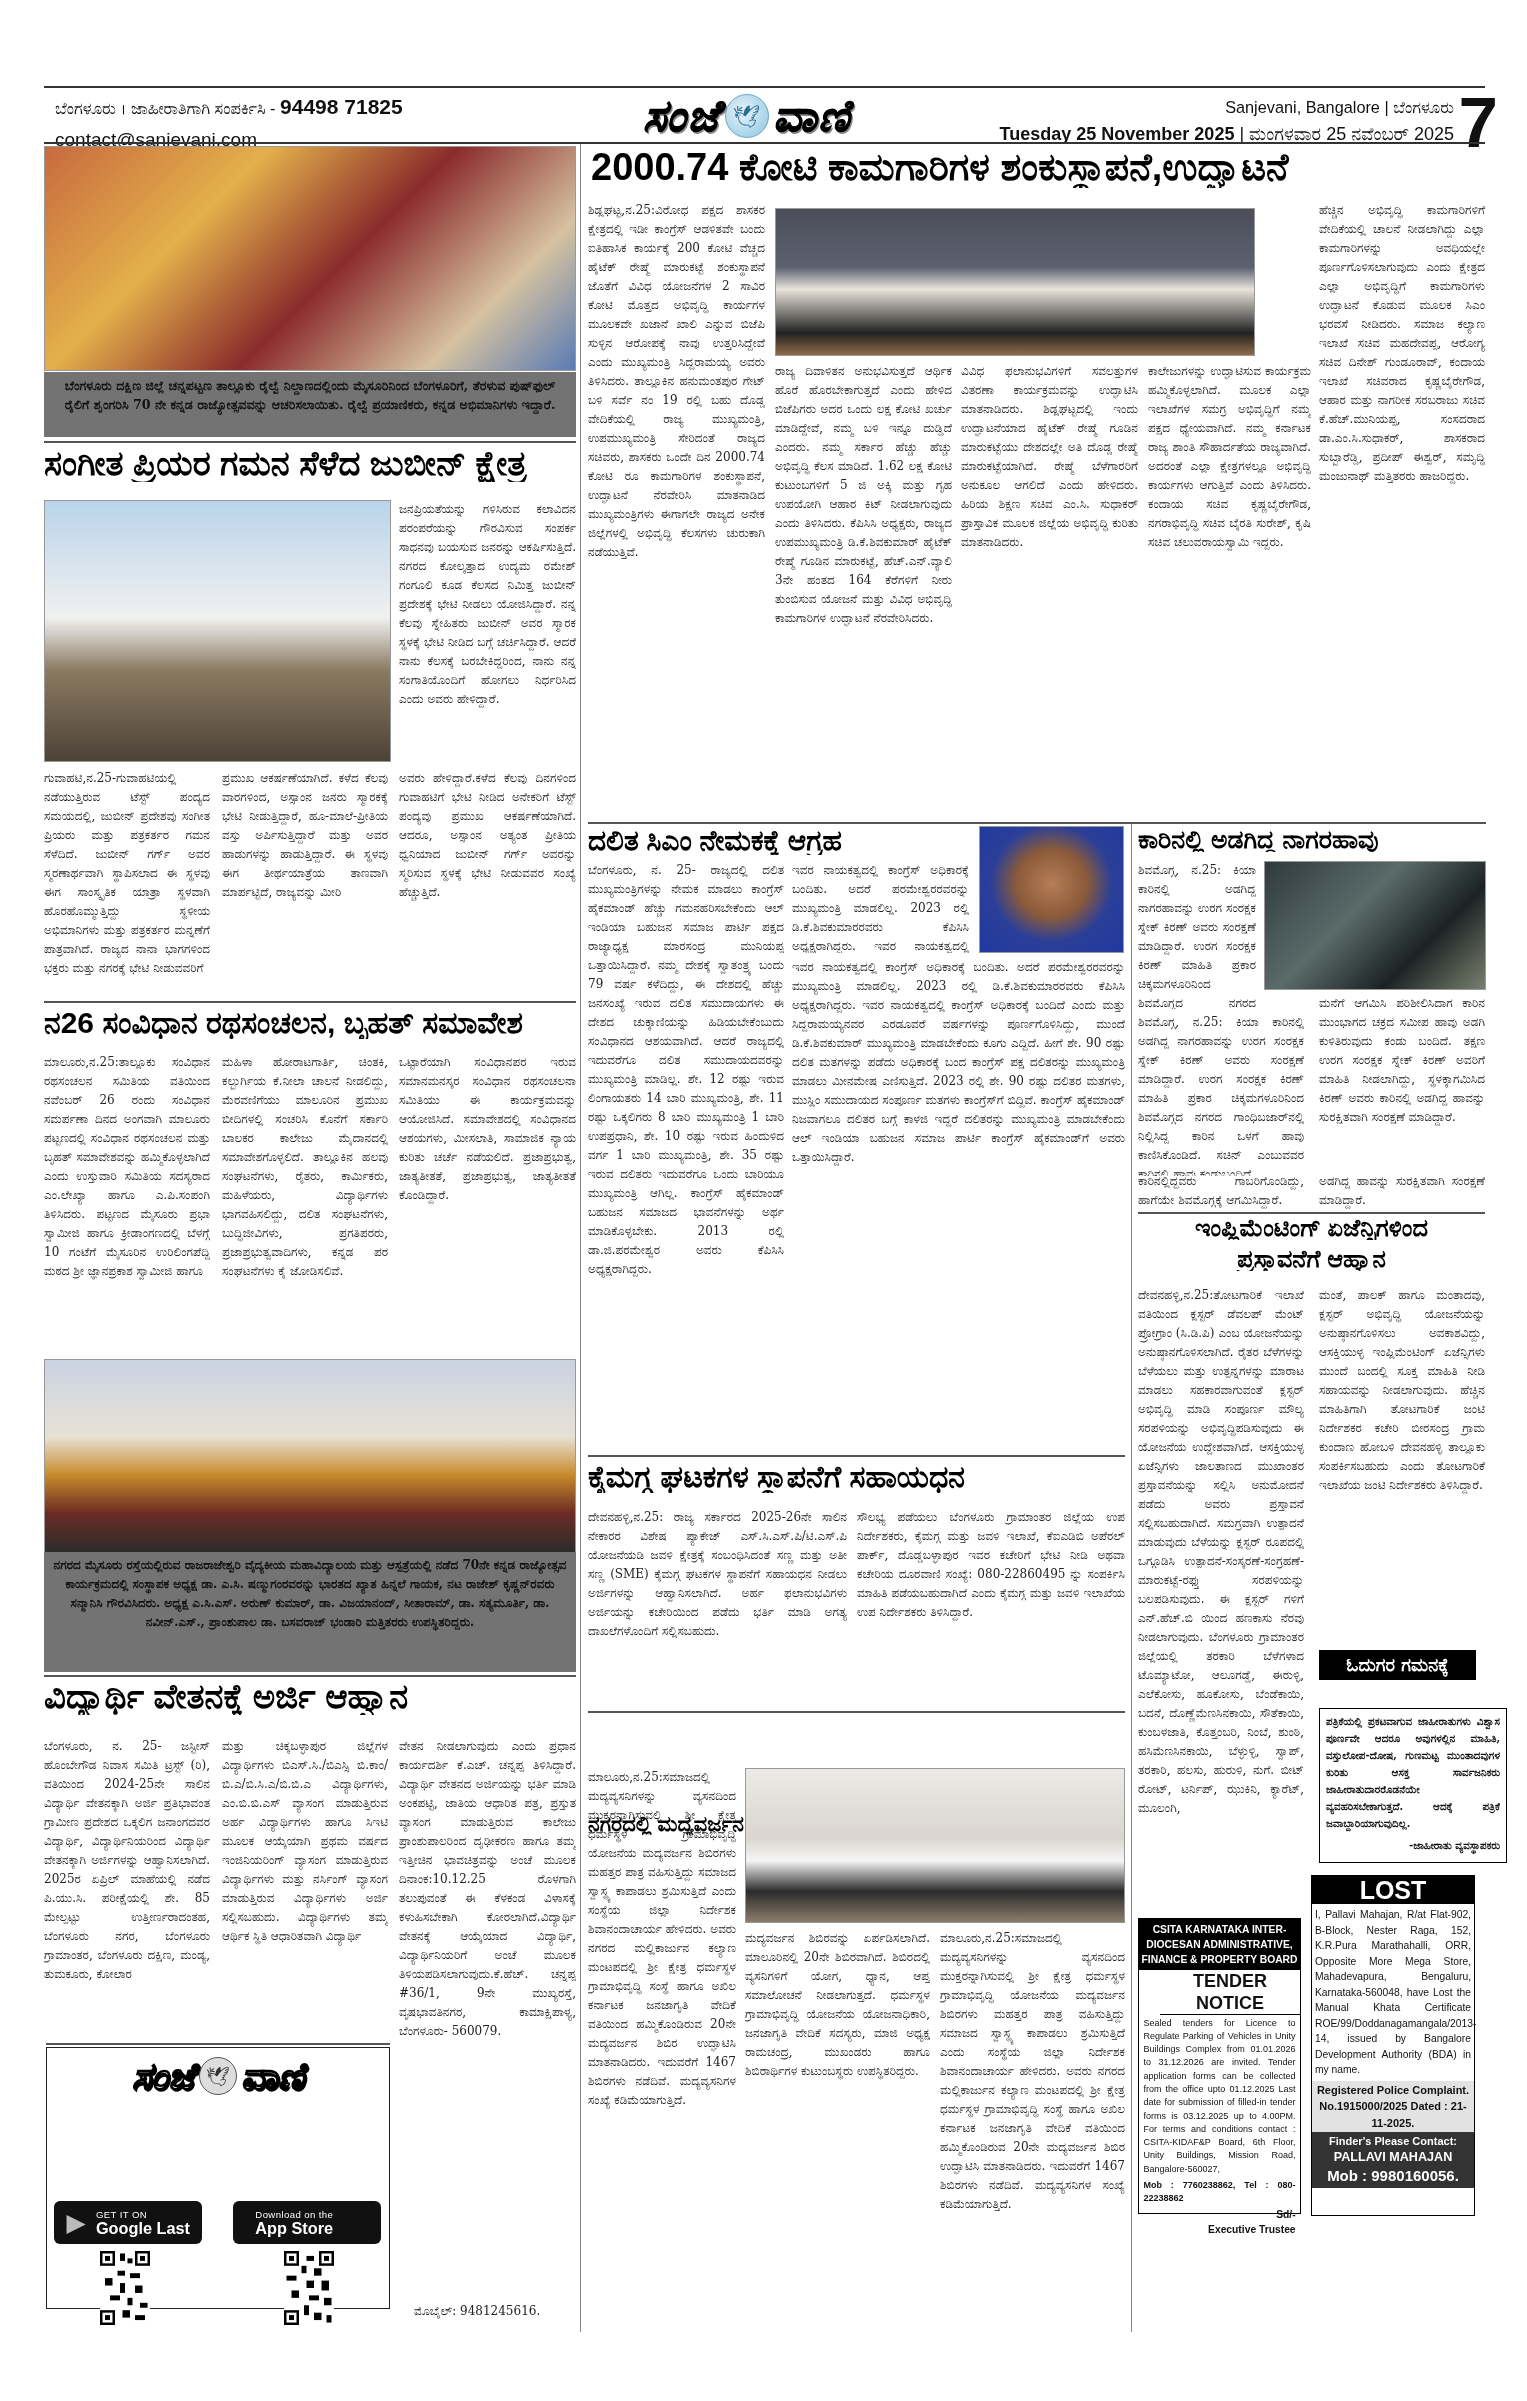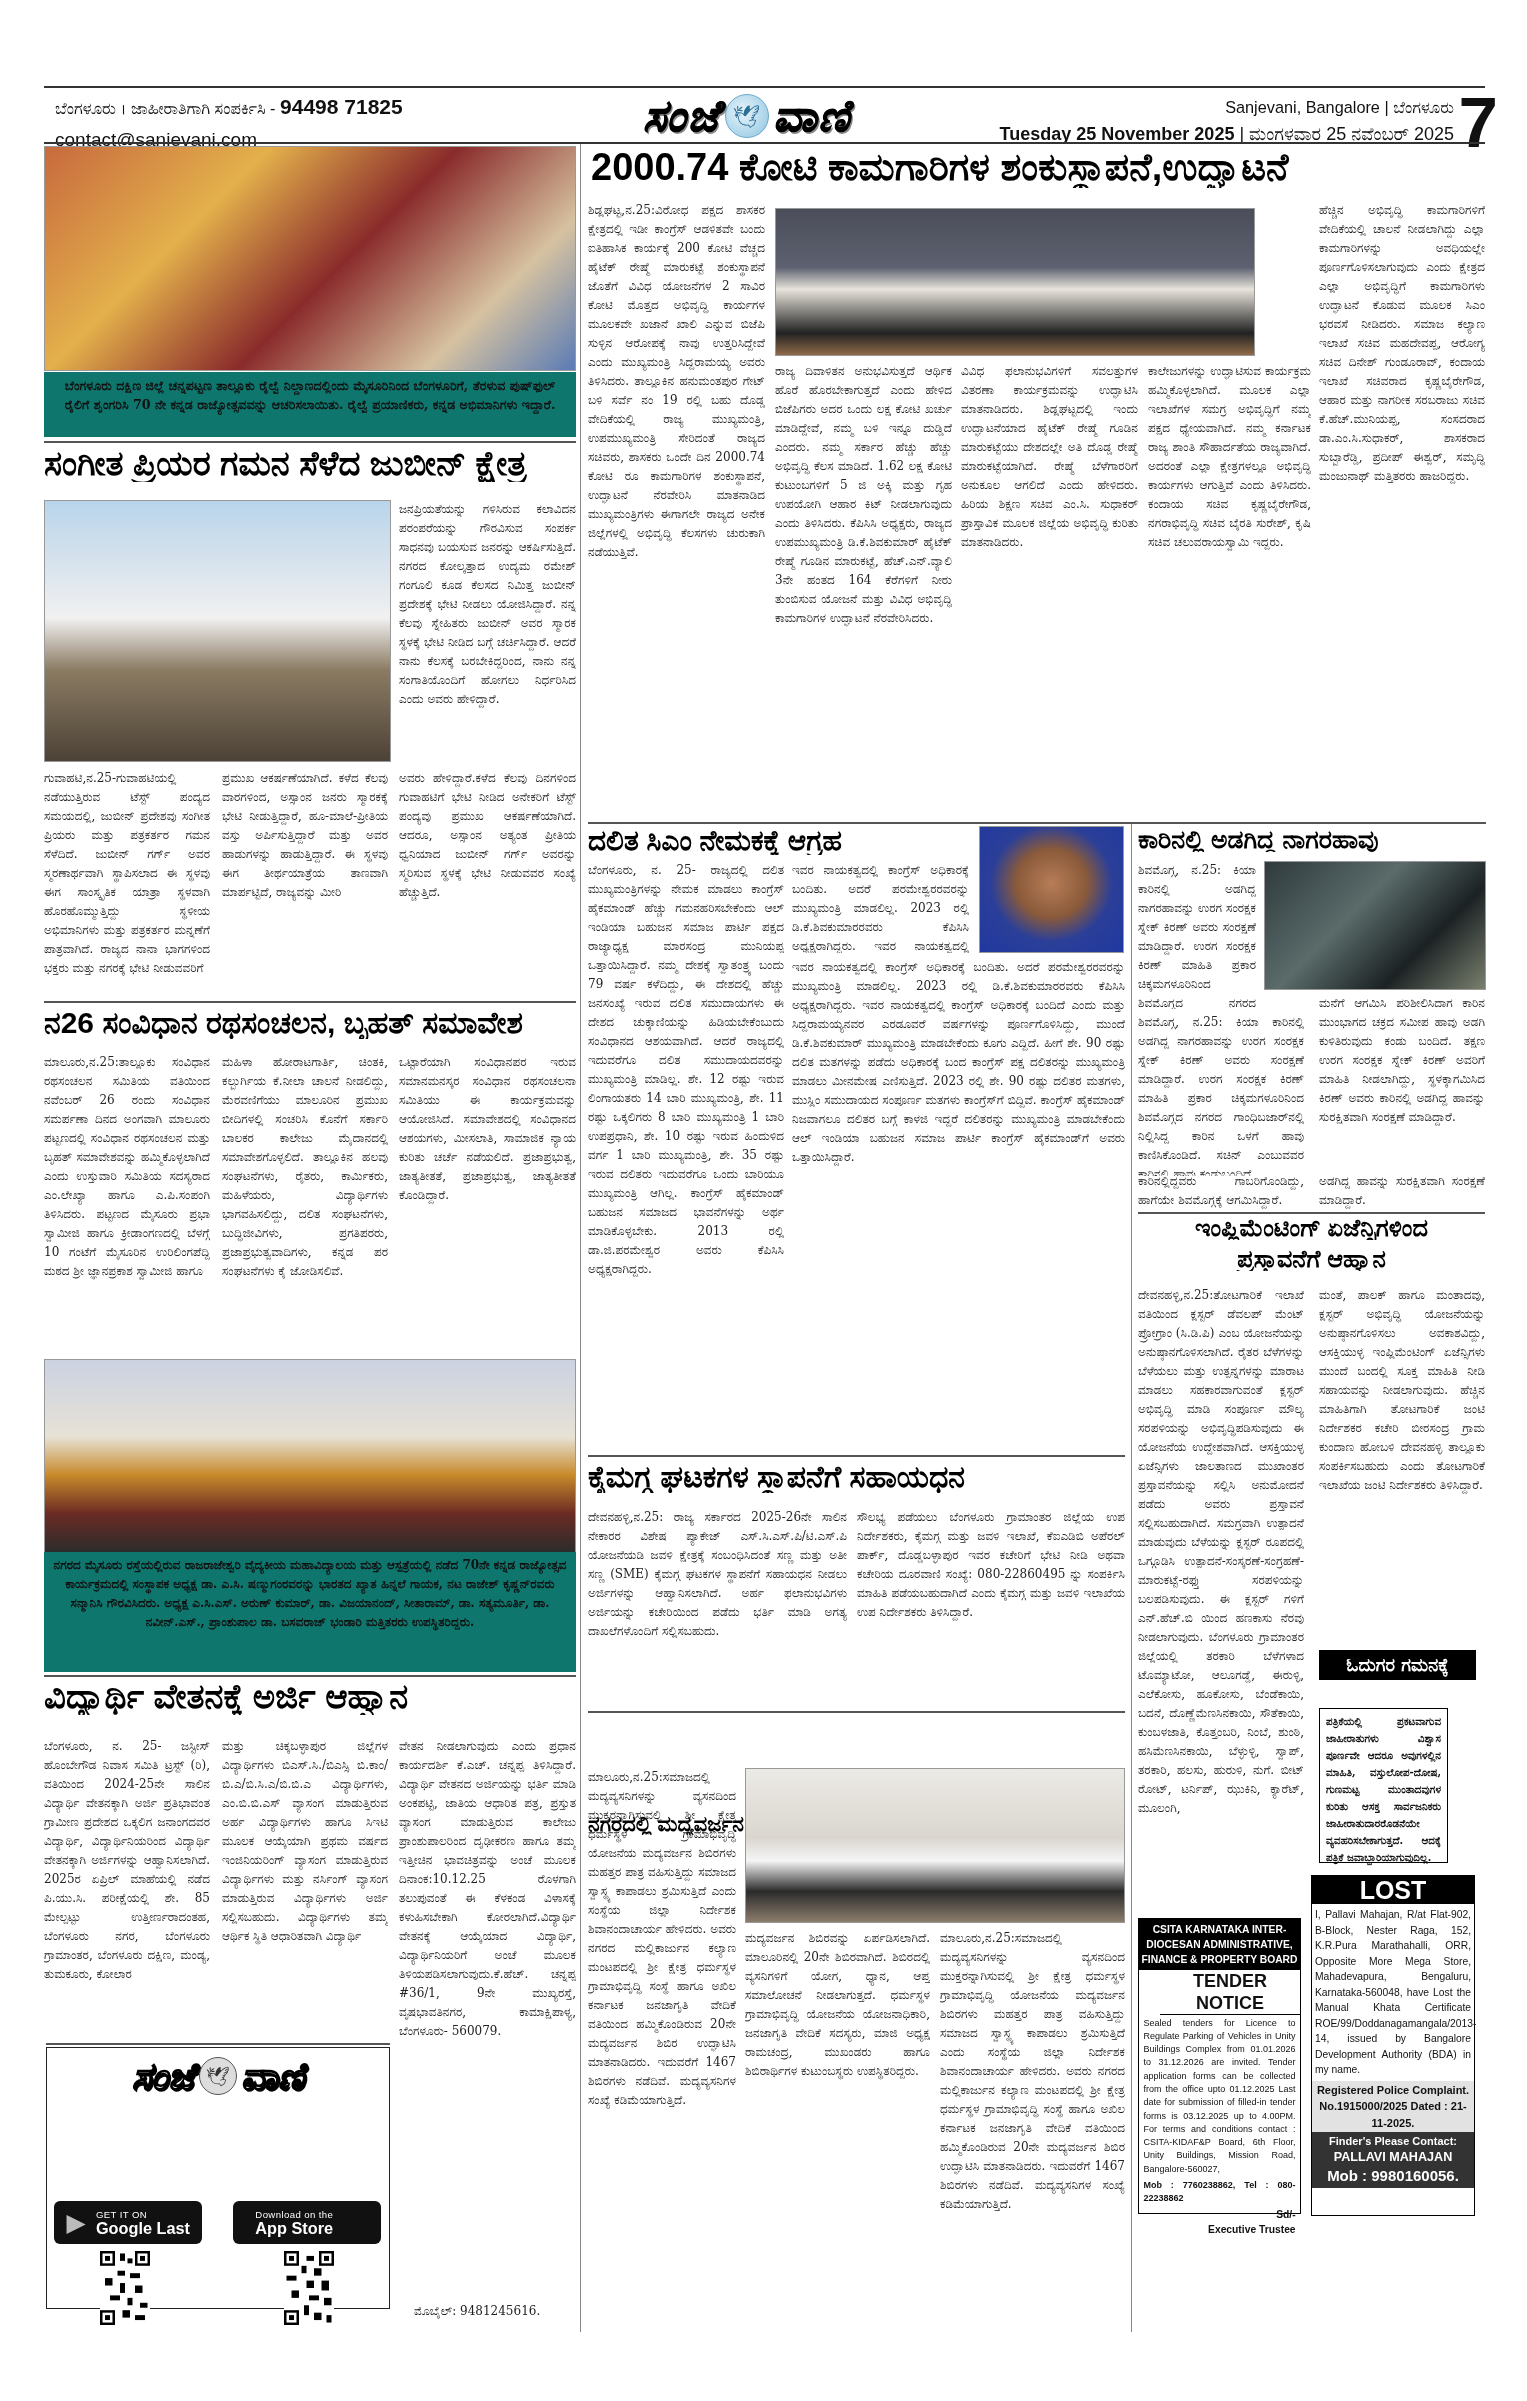--- a/index.html
+++ b/index.html
@@ -16,21 +16,21 @@
   .logo .dove { width: 44px; height: 44px; border-radius: 50%; background: radial-gradient(circle at 40% 40%, #e8f4fb, #8cc4e0); border: 1.5px solid #6aa9c8; display: flex; align-items: center; justify-content: center; font-size: 22px; color: #2a6f96; }
   .mast-right { position: absolute; right: 74px; top: 98px; text-align: right; font-family: "Liberation Sans", sans-serif; }
   .mast-right .l1 { font-size: 16.3px; }
   .mast-right .l2 { font-size: 18px; font-weight: bold; margin-top: 7.4px; }
   .pageno { position: absolute; right: 30px; top: 87px; font-family: "Liberation Sans", sans-serif; font-size: 71px; font-weight: bold; line-height: 1; }
 
   
   .headline { position: absolute; font-family: Liberation Sans, sans-serif; font-weight: 900; color: #000; line-height: 1.05; white-space: nowrap; overflow: hidden; }
   .body-text { position: absolute; font-size: 12px; line-height: 19px; color: #222; text-align: justify; overflow: hidden; }
   .photo { position: absolute; overflow: hidden; border: 0.7px solid #999; }
-  .caption { position: absolute; background: #0f766e; font-size: 13.3px; line-height: 21px; text-align: center; padding: 4.4px 7.4px; font-weight: bold; color: #111; overflow: hidden; }
+  .caption { position: absolute; background: #737373; font-size: 13.3px; line-height: 21px; text-align: center; padding: 4.4px 7.4px; font-weight: bold; color: #111; overflow: hidden; }
   .hr { position: absolute; background: #555; height: 1.5px; }
   .vr { position: absolute; background: #888; width: 0.7px; }
 
   
   .ph-festival { background: linear-gradient(135deg, #c86a3e 0%, #e3b04b 30%, #8a2b2b 55%, #d6c2a0 80%, #5a7bb5 100%); }
   .ph-tent { background: linear-gradient(180deg, #b9d4ea 0%, #dfe7ee 30%, #f1f1f1 45%, #8b7b63 65%, #4c4236 100%); }
   .ph-stage { background: linear-gradient(180deg, #4b4e59 0%, #5d6170 40%, #e8e4dc 55%, #222 85%, #8f6b4a 100%); }
   .ph-face { background: radial-gradient(ellipse at 50% 45%, #b77d57 0%, #8a5a3a 35%, #2b3f98 60%, #2038a0 100%); }
   .ph-snake { background: linear-gradient(135deg, #2f3a3c 0%, #5a6b6a 40%, #1c2224 70%, #79806e 100%); }
   .ph-honor { background: linear-gradient(180deg, #cbd2e2 0%, #e7e2d6 40%, #c78a2a 60%, #6b2b24 80%, #2c2c2c 100%); }
@@ -217,21 +217,21 @@
 <div class="body-text" style="left:1138px; top:1172px; width:166px; height:38px;">ಕಾರಿನಲ್ಲಿದ್ದವರು ಗಾಬರಿಗೊಂಡಿದ್ದು, ಹಾಗೆಯೇ ಶಿವಮೊಗ್ಗಕ್ಕೆ ಆಗಮಿಸಿದ್ದಾರೆ.</div>
 <div class="body-text" style="left:1319px; top:1172px; width:166px; height:38px;">ಅಡಗಿದ್ದ ಹಾವನ್ನು ಸುರಕ್ಷಿತವಾಗಿ ಸಂರಕ್ಷಣೆ ಮಾಡಿದ್ದಾರೆ.</div>
 <div class="hr" style="left:1138px; top:1212px; width:347px;"></div>
 
 <div class="headline" style="left:1138px; top:1215px; width:347px; font-size:24px; text-align:center;">ಇಂಪ್ಲಿಮೆಂಟಿಂಗ್ ಏಜೆನ್ಸಿಗಳಿಂದ</div>
 <div class="headline" style="left:1138px; top:1246px; width:347px; font-size:24px; text-align:center;">ಪ್ರಸ್ತಾವನೆಗೆ ಆಹ್ವಾನ</div>
 <div class="body-text" style="left:1138px; top:1286px; width:166px; height:621px;">ದೇವನಹಳ್ಳಿ,ನ.25:ತೋಟಗಾರಿಕೆ ಇಲಾಖೆ ವತಿಯಿಂದ ಕ್ಲಸ್ಟರ್ ಡೆವಲಪ್ ಮೆಂಟ್ ಪ್ರೋಗ್ರಾಂ (ಸಿ.ಡಿ.ಪಿ) ಎಂಬ ಯೋಜನೆಯನ್ನು ಅನುಷ್ಠಾನಗೊಳಿಸಲಾಗಿದೆ. ರೈತರ ಬೆಳೆಗಳನ್ನು ಬೆಳೆಯಲು ಮತ್ತು ಉತ್ಪನ್ನಗಳನ್ನು ಮಾರಾಟ ಮಾಡಲು ಸಹಕಾರವಾಗುವಂತೆ ಕ್ಲಸ್ಟರ್ ಅಭಿವೃದ್ಧಿ ಮಾಡಿ ಸಂಪೂರ್ಣ ಮೌಲ್ಯ ಸರಪಳಿಯನ್ನು ಅಭಿವೃದ್ಧಿಪಡಿಸುವುದು ಈ ಯೋಜನೆಯ ಉದ್ದೇಶವಾಗಿದೆ. ಆಸಕ್ತಿಯುಳ್ಳ ಏಜೆನ್ಸಿಗಳು ಜಾಲತಾಣದ ಮುಖಾಂತರ ಪ್ರಸ್ತಾವನೆಯನ್ನು ಸಲ್ಲಿಸಿ ಅನುಮೋದನೆ ಪಡೆದು ಅವರು ಪ್ರಸ್ತಾವನೆ ಸಲ್ಲಿಸಬಹುದಾಗಿದೆ. ಸಮಗ್ರವಾಗಿ ಉತ್ಪಾದನೆ ಮಾಡುವುದು ಬೆಳೆಯನ್ನು ಕ್ಲಸ್ಟರ್ ರೂಪದಲ್ಲಿ ಒಗ್ಗೂಡಿಸಿ ಉತ್ಪಾದನೆ-ಸಂಸ್ಕರಣೆ-ಸಂಗ್ರಹಣೆ-ಮಾರುಕಟ್ಟೆ-ರಫ್ತು ಸರಪಳಿಯನ್ನು ಬಲಪಡಿಸುವುದು. ಈ ಕ್ಲಸ್ಟರ್ ಗಳಿಗೆ ಎನ್.ಹೆಚ್.ಬಿ ಯಿಂದ ಹಣಕಾಸು ನೆರವು ನೀಡಲಾಗುವುದು. ಬೆಂಗಳೂರು ಗ್ರಾಮಾಂತರ ಜಿಲ್ಲೆಯಲ್ಲಿ ತರಕಾರಿ ಬೆಳೆಗಳಾದ ಟೊಮ್ಯಾಟೋ, ಆಲೂಗಡ್ಡೆ, ಈರುಳ್ಳಿ, ಎಲೆಕೋಸು, ಹೂಕೋಸು, ಬೆಂಡೆಕಾಯಿ, ಬದನೆ, ದೊಣ್ಣೆಮೆಣಸಿನಕಾಯಿ, ಸೌತೆಕಾಯಿ, ಕುಂಬಳಜಾತಿ, ಕೊತ್ತಂಬರಿ, ನಿಂಬೆ, ಶುಂಠಿ, ಹಸಿಮೆಣಸಿನಕಾಯಿ, ಬೆಳ್ಳುಳ್ಳಿ, ಸ್ವಾಪ್, ತರಕಾರಿ, ಹಲಸು, ಹುರುಳಿ, ನುಗೆ. ಬೀಟ್ ರೋಟ್, ಟರ್ನಿಪ್, ಝುಕಿನಿ, ಕ್ಯಾರೆಟ್, ಮೂಲಂಗಿ,</div>
 <div class="body-text" style="left:1319px; top:1286px; width:166px; height:355px;">ಮಂತೆ, ಪಾಲಕ್ ಹಾಗೂ ಮಂತಾದವು, ಕ್ಲಸ್ಟರ್ ಅಭಿವೃದ್ಧಿ ಯೋಜನೆಯನ್ನು ಅನುಷ್ಠಾನಗೊಳಿಸಲು ಅವಕಾಶವಿದ್ದು, ಆಸಕ್ತಿಯುಳ್ಳ ಇಂಪ್ಲಿಮೆಂಟಿಂಗ್ ಏಜೆನ್ಸಿಗಳು ಮುಂದೆ ಬಂದಲ್ಲಿ ಸೂಕ್ತ ಮಾಹಿತಿ ನೀಡಿ ಸಹಾಯವನ್ನು ನೀಡಲಾಗುವುದು. ಹೆಚ್ಚಿನ ಮಾಹಿತಿಗಾಗಿ ತೋಟಗಾರಿಕೆ ಜಂಟಿ ನಿರ್ದೇಶಕರ ಕಚೇರಿ ಬೀರಸಂದ್ರ ಗ್ರಾಮ ಕುಂದಾಣ ಹೋಬಳಿ ದೇವನಹಳ್ಳಿ ತಾಲ್ಲೂಕು ಸಂಪರ್ಕಿಸಬಹುದು ಎಂದು ತೋಟಗಾರಿಕೆ ಇಲಾಖೆಯ ಜಂಟಿ ನಿರ್ದೇಶಕರು ತಿಳಿಸಿದ್ದಾರೆ.</div>
 
 <div class="reader-title" style="left:1319px; top:1650px; width:157px;">ಓದುಗರ ಗಮನಕ್ಕೆ</div>
-<div class="notice-box reader-box" style="left:1319px; width:129px;">
+<div class="notice-box reader-box" style="left:1319px; width:188px;">
   <div class="txt">ಪತ್ರಿಕೆಯಲ್ಲಿ ಪ್ರಕಟವಾಗುವ ಜಾಹೀರಾತುಗಳು ವಿಶ್ವಾಸ ಪೂರ್ಣವೇ ಆದರೂ ಅವುಗಳಲ್ಲಿನ ಮಾಹಿತಿ, ವಸ್ತುಲೋಪ-ದೋಷ, ಗುಣಮಟ್ಟ ಮುಂತಾದವುಗಳ ಕುರಿತು ಆಸಕ್ತ ಸಾರ್ವಜನಿಕರು ಜಾಹೀರಾತುದಾರರೊಡನೆಯೇ ವ್ಯವಹರಿಸಬೇಕಾಗುತ್ತದೆ. ಆದಕ್ಕೆ ಪತ್ರಿಕೆ ಜವಾಬ್ದಾರಿಯಾಗುವುದಿಲ್ಲ.</div>
   <div class="txt" style="text-align:right; padding-top:0;">-ಜಾಹೀರಾತು ವ್ಯವಸ್ಥಾಪಕರು</div>
 </div>
 
 <div class="hr" style="left:588px; top:1455px; width:537px;"></div>
 <div class="headline" style="left:588px; top:1461px; width:537px; font-size:30px;">ಕೈಮಗ್ಗ ಘಟಕಗಳ ಸ್ಥಾಪನೆಗೆ ಸಹಾಯಧನ</div>
 <div class="body-text" style="left:588px; top:1508px; width:259px; height:200px;">ದೇವನಹಳ್ಳಿ,ನ.25: ರಾಜ್ಯ ಸರ್ಕಾರದ 2025-26ನೇ ಸಾಲಿನ ನೇಕಾರರ ವಿಶೇಷ ಪ್ಯಾಕೇಜ್ ಎಸ್.ಸಿ.ಎಸ್.ಪಿ/ಟಿ.ಎಸ್.ಪಿ ಯೋಜನೆಯಡಿ ಜವಳಿ ಕ್ಷೇತ್ರಕ್ಕೆ ಸಂಬಂಧಿಸಿದಂತೆ ಸಣ್ಣ ಮತ್ತು ಅತೀ ಸಣ್ಣ (SME) ಕೈಮಗ್ಗ ಘಟಕಗಳ ಸ್ಥಾಪನೆಗೆ ಸಹಾಯಧನ ನೀಡಲು ಅರ್ಜಿಗಳನ್ನು ಆಹ್ವಾನಿಸಲಾಗಿದೆ. ಅರ್ಹ ಫಲಾನುಭವಿಗಳು ಅರ್ಜಿಯನ್ನು ಕಚೇರಿಯಿಂದ ಪಡೆದು ಭರ್ತಿ ಮಾಡಿ ಅಗತ್ಯ ದಾಖಲೆಗಳೊಂದಿಗೆ ಸಲ್ಲಿಸಬಹುದು.</div>
 <div class="body-text" style="left:857px; top:1508px; width:268px; height:200px;">ಸೌಲಭ್ಯ ಪಡೆಯಲು ಬೆಂಗಳೂರು ಗ್ರಾಮಾಂತರ ಜಿಲ್ಲೆಯ ಉಪ ನಿರ್ದೇಶಕರು, ಕೈಮಗ್ಗ ಮತ್ತು ಜವಳಿ ಇಲಾಖೆ, ಕೆಐಎಡಿಬಿ ಅಪೆರಲ್ ಪಾರ್ಕ್, ದೊಡ್ಡಬಳ್ಳಾಪುರ ಇವರ ಕಚೇರಿಗೆ ಭೇಟಿ ನೀಡಿ ಅಥವಾ ಕಚೇರಿಯ ದೂರವಾಣಿ ಸಂಖ್ಯೆ: 080-22860495 ನ್ನು ಸಂಪರ್ಕಿಸಿ ಮಾಹಿತಿ ಪಡೆಯಬಹುದಾಗಿದೆ ಎಂದು ಕೈಮಗ್ಗ ಮತ್ತು ಜವಳಿ ಇಲಾಖೆಯ ಉಪ ನಿರ್ದೇಶಕರು ತಿಳಿಸಿದ್ದಾರೆ.</div>
 <div class="hr" style="left:588px; top:1711px; width:537px;"></div>
 

